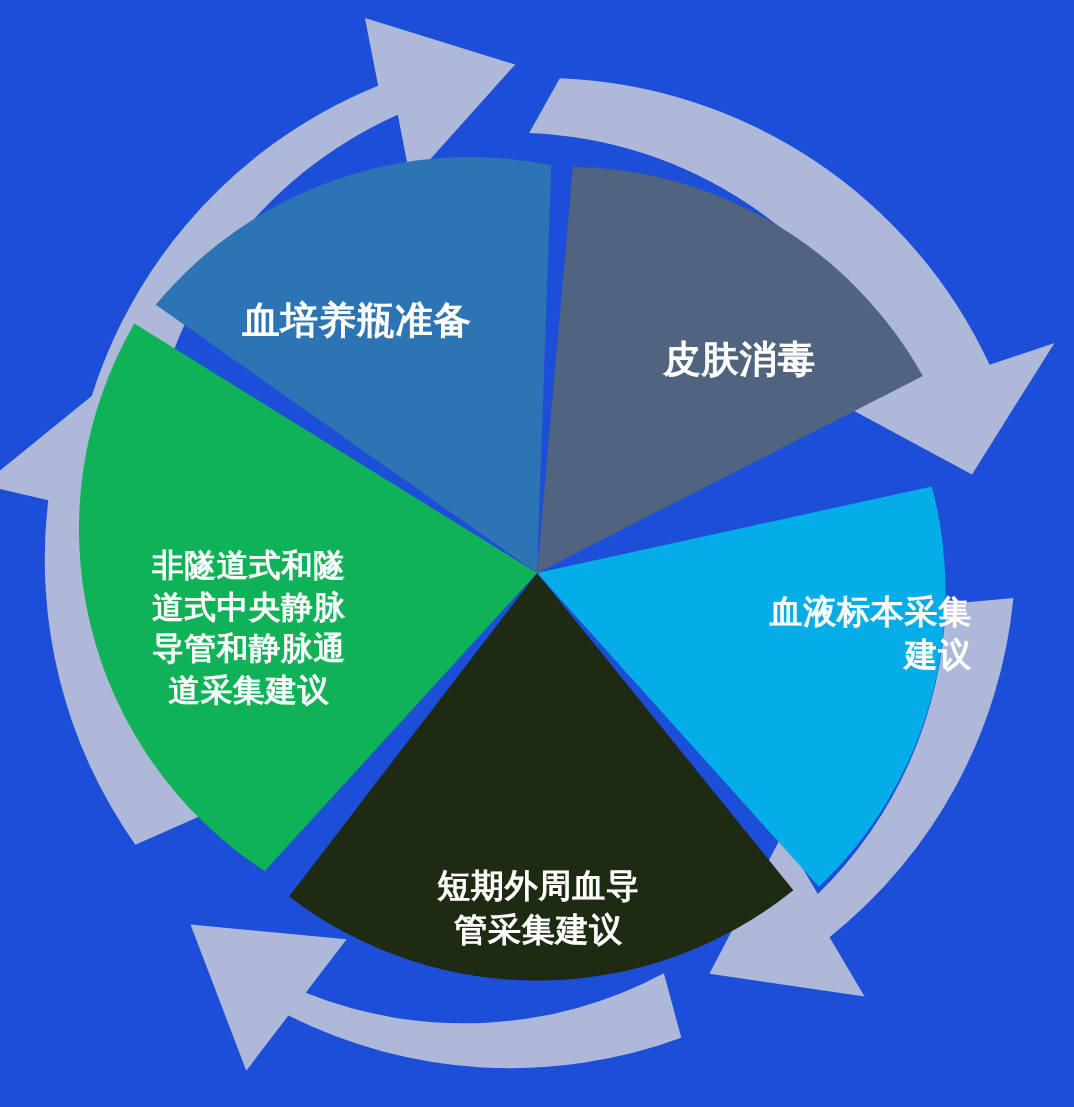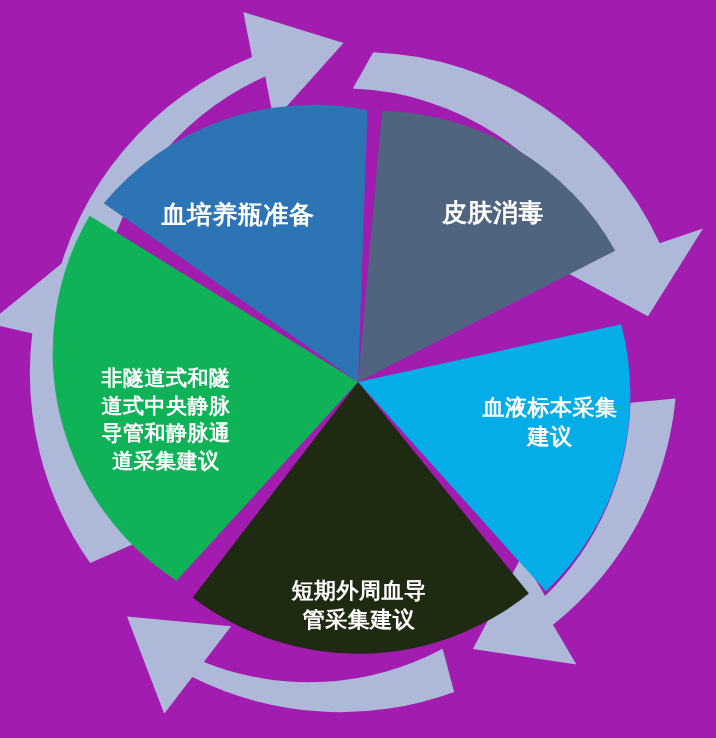--- a/index.html
+++ b/index.html
@@ -11,21 +11,21 @@
   body {
     width: 716px;
     height: 738px;
     font-family: "Liberation Sans", "DejaVu Sans", sans-serif;
     overflow: hidden;
   }
   #diagram-root {
     position: relative;
     width: 716px;
     height: 738px;
-    background: #a21caf;
+    background: #1d4ed8;
   }
   #cycle-svg {
     position: absolute;
     left: 0;
     top: 0;
     width: 716px;
     height: 738px;
     display: block;
   }
   .seg-label {
@@ -42,30 +42,31 @@
   
   #label-prep {
     left: 118px;
     top: 198px;
     width: 240px;
     font-size: 25px;
   }
   
   #label-skin {
     left: 398px;
-    top: 196px;
+    top: 224px;
     width: 190px;
     font-size: 25px;
   }
   
   #label-sample {
     left: 452px;
     top: 394px;
     width: 196px;
     font-size: 22px;
+    text-align: right;
   }
   
   #label-shortterm {
     left: 243px;
     top: 560px;
     width: 232px;
     font-size: 22px;
     margin-top: 17px;
   }
   
@@ -164,18 +165,18 @@
   <div class="seg-label" id="label-prep" style="color: rgb(255, 255, 255);">血培养瓶准备</div>
 
   <div class="seg-label" id="label-skin" style="color: rgb(255, 255, 255);">皮肤消毒</div>
 
   <div class="seg-label" id="label-sample" style="color: rgb(255, 255, 255);">血液标本采集
 建议</div>
 
   <div class="seg-label" id="label-shortterm" style="color: rgb(255, 255, 255);">短期外周血导
 管采集建议</div>
 
-  <div class="seg-label" id="label-cvc" style="color: rgb(255, 255, 255);">非隧道式和隧
+  <div class="seg-label" id="label-cvc" style="color: rgb(255, 255, 255); font-family: Liberation Serif, serif;">非隧道式和隧
 道式中央静脉
 导管和静脉通
 道采集建议</div>
 
 </div>
 
 </body></html>

